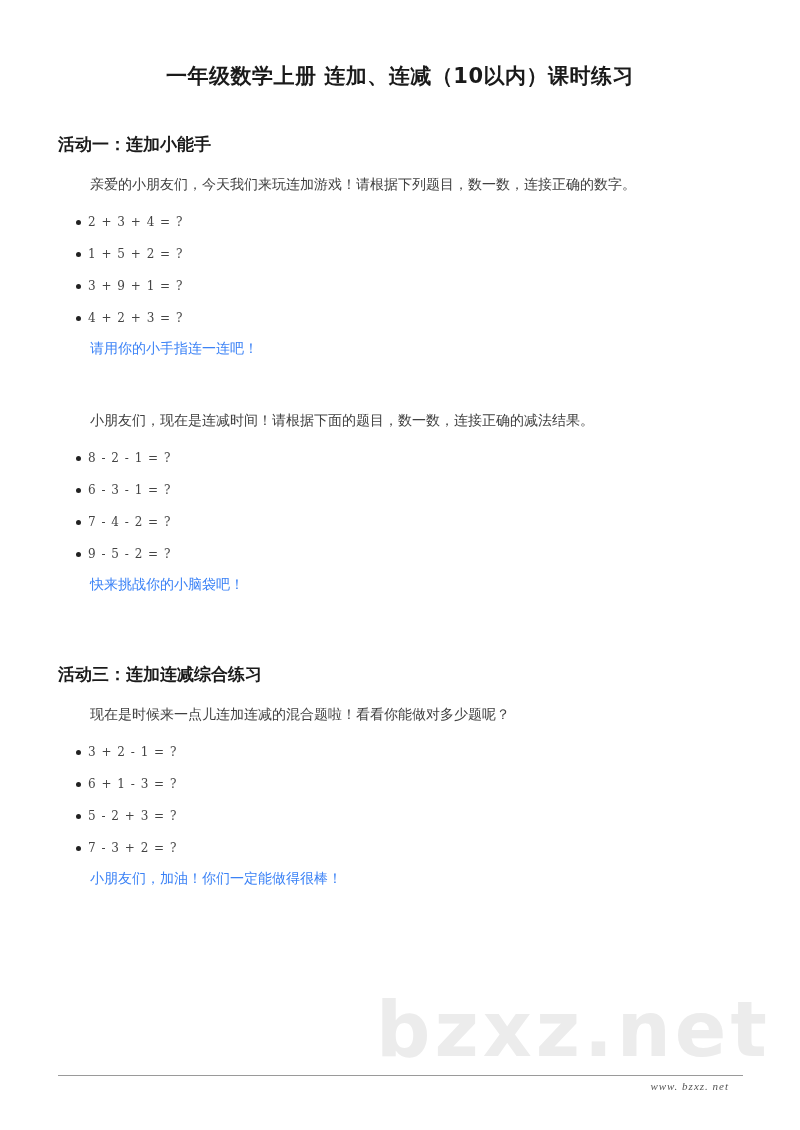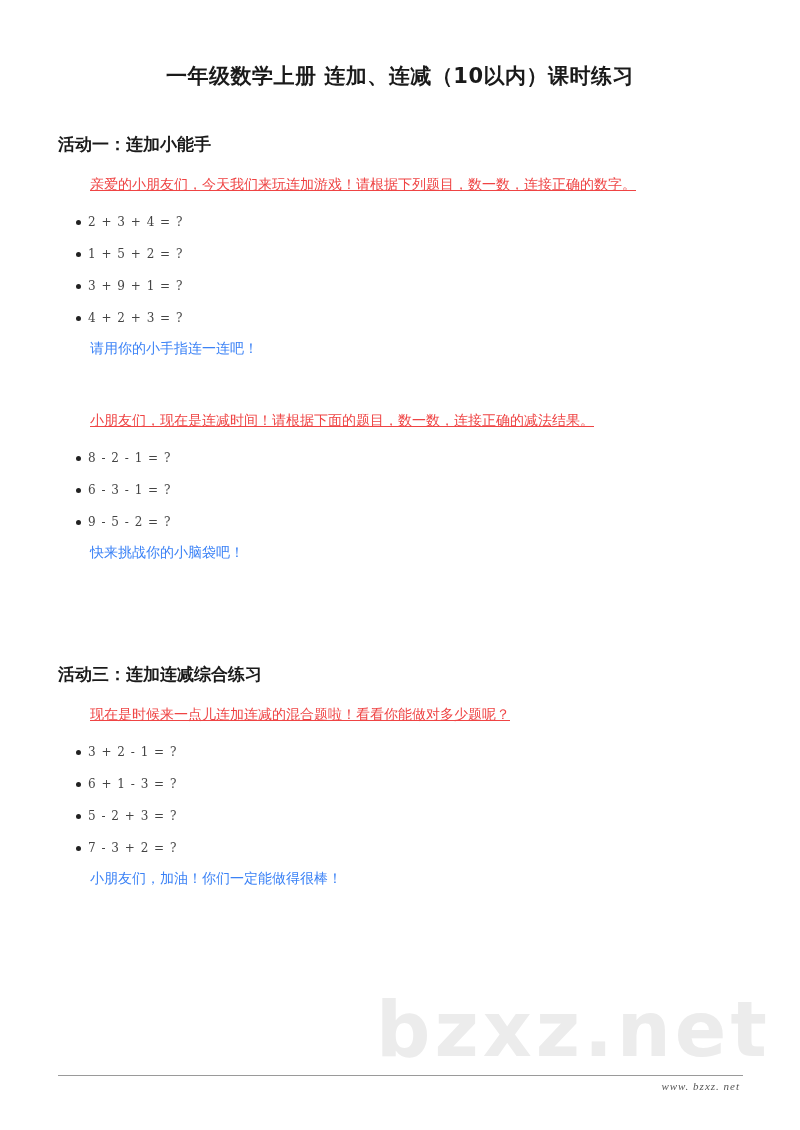--- a/index.html
+++ b/index.html
@@ -14,21 +14,21 @@
       font-family: "DejaVu Sans", "Liberation Sans", sans-serif;
       color: #1a1a1a; letter-spacing: 0.5px;
     }
     .section { position: absolute; left: 58px; right: 40px; }
     .section h2 {
       margin: 0; font-size: 17px; font-weight: bold;
       font-family: "DejaVu Sans", "Liberation Sans", sans-serif;
       color: #1a1a1a; height: 24px; line-height: 24px;
     }
     .intro {
-      margin: 18px 0 0 32px; font-size: 14px; line-height: 20px; color: #ef4444; text-decoration: underline;
+      margin: 18px 0 0 32px; font-size: 14px; line-height: 20px; color: #404040;
     }
     ul.items { list-style: none; margin: 12px 0 0 0; padding: 0; }
     ul.items li {
       height: 32px; line-height: 32px; font-size: 12px; color: #444;
       position: relative; padding-left: 30px; letter-spacing: 1px;
     }
     ul.items li::before {
       content: ""; position: absolute; left: 18px; top: 14px;
       width: 5px; height: 5px; border-radius: 50%; background: #222;
     }
@@ -39,21 +39,21 @@
       position: absolute; left: 376px; top: 990px;
       font-family: "DejaVu Sans", "Liberation Sans", sans-serif;
       font-weight: bold; font-size: 76px; color: #ececec; letter-spacing: 4px;
       line-height: 80px;
     }
     .footer-rule {
       position: absolute; left: 58px; width: 685px; top: 1075px;
       border-top: 1px solid #9a9a9a;
     }
     .footer-url {
-      position: absolute; right: 60px; top: 1080px;
+      position: absolute; right: 71px; top: 1080px;
       font-style: italic; font-size: 11px; color: #555;
       font-family: "Liberation Serif", serif; letter-spacing: 1px;
     }
   </style>
 </head>
 <body>
 
 <div class="title">一年级数学上册 连加、连减（10以内）课时练习</div>
 
 <div class="section" style="top:132px;">
@@ -66,20 +66,21 @@
     <li>4 + 2 + 3 = ?</li>
   </ul>
   <p class="closing">请用你的小手指连一连吧！</p>
 </div>
 
 <div class="section" style="top:392px;">
   <p class="intro">小朋友们，现在是连减时间！请根据下面的题目，数一数，连接正确的减法结果。</p>
   <ul class="items">
     <li>8 - 2 - 1 = ?</li>
     <li>6 - 3 - 1 = ?</li>
+    <li>7 - 4 - 2 = ?</li>
     <li>9 - 5 - 2 = ?</li>
   </ul>
   <p class="closing">快来挑战你的小脑袋吧！</p>
 </div>
 
 <div class="section" style="top:662px;">
   <h2>活动三：连加连减综合练习</h2>
   <p class="intro">现在是时候来一点儿连加连减的混合题啦！看看你能做对多少题呢？</p>
   <ul class="items">
     <li>3 + 2 - 1 = ?</li>

